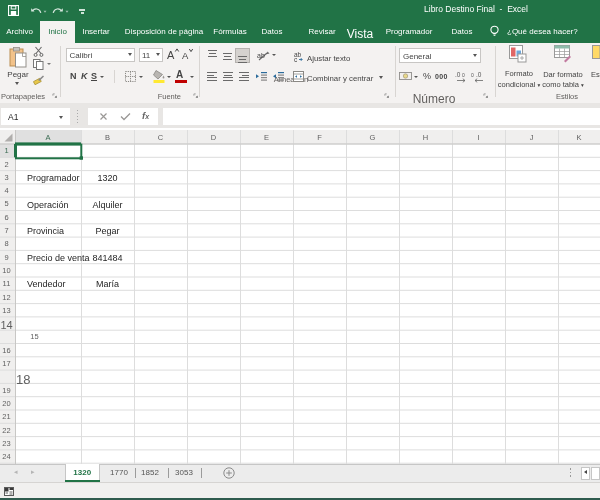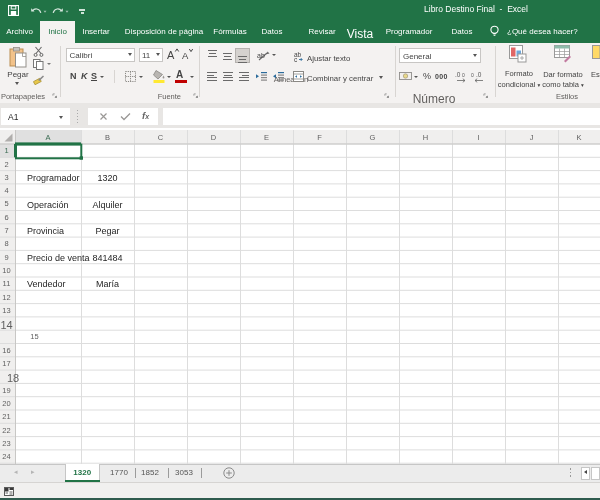--- a/index.html
+++ b/index.html
@@ -298,21 +298,21 @@
 <div class="ab ct" style="left:0;top:239.3px;width:13px;text-align:center;font-size:7.5px;color:#5f5f5f;">8</div>
 <div class="ab ct" style="left:0;top:252.6px;width:13px;text-align:center;font-size:7.5px;color:#5f5f5f;">9</div>
 <div class="ab ct" style="left:0;top:265.9px;width:13px;text-align:center;font-size:7.5px;color:#5f5f5f;">10</div>
 <div class="ab ct" style="left:0;top:279.2px;width:13px;text-align:center;font-size:7.5px;color:#5f5f5f;">11</div>
 <div class="ab ct" style="left:0;top:292.5px;width:13px;text-align:center;font-size:7.5px;color:#5f5f5f;">12</div>
 <div class="ab ct" style="left:0;top:305.8px;width:13px;text-align:center;font-size:7.5px;color:#5f5f5f;">13</div>
 <div class="ab ct" style="left:0;top:319.09999999999997px;width:13px;text-align:center;font-size:11px;color:#5f5f5f;">14</div>
 <div class="ab ct" style="left:12px;top:332.40000000000003px;width:13px;text-align:center;font-size:7.5px;color:#5f5f5f;margin-left:16px;">15</div>
 <div class="ab ct" style="left:0;top:345.7px;width:13px;text-align:center;font-size:7.5px;color:#5f5f5f;">16</div>
 <div class="ab ct" style="left:0;top:359.0px;width:13px;text-align:center;font-size:7.5px;color:#5f5f5f;">17</div>
-<div class="ab ct" style="left:7px;top:372.3px;width:13px;text-align:left;font-size:11px;color:#5f5f5f;">18</div>
+<div class="ab ct" style="left:16px;top:372.3px;width:13px;text-align:right;font-size:13px;color:#5f5f5f;">18</div>
 <div class="ab ct" style="left:0;top:385.59999999999997px;width:13px;text-align:center;font-size:7.5px;color:#5f5f5f;">19</div>
 <div class="ab ct" style="left:0;top:398.90000000000003px;width:13px;text-align:center;font-size:7.5px;color:#5f5f5f;">20</div>
 <div class="ab ct" style="left:0;top:412.2px;width:13px;text-align:center;font-size:7.5px;color:#5f5f5f;">21</div>
 <div class="ab ct" style="left:0;top:425.5px;width:13px;text-align:center;font-size:7.5px;color:#5f5f5f;">22</div>
 <div class="ab ct" style="left:0;top:438.8px;width:13px;text-align:center;font-size:7.5px;color:#5f5f5f;">23</div>
 <div class="ab ct" style="left:0;top:452.1px;width:13px;text-align:center;font-size:7.5px;color:#5f5f5f;">24</div>
 <div class="ab ct" style="left:27px;top:173.0px;font-size:9px;color:#262626;">Programador</div>
 <div class="ab ct" style="left:81px;top:173.0px;width:53px;text-align:center;font-size:9px;color:#262626;">1320</div>
 <div class="ab ct" style="left:27px;top:199.6px;font-size:9px;color:#262626;">Operación</div>
 <div class="ab ct" style="left:81px;top:199.6px;width:53px;text-align:center;font-size:9px;color:#262626;">Alquiler</div>

